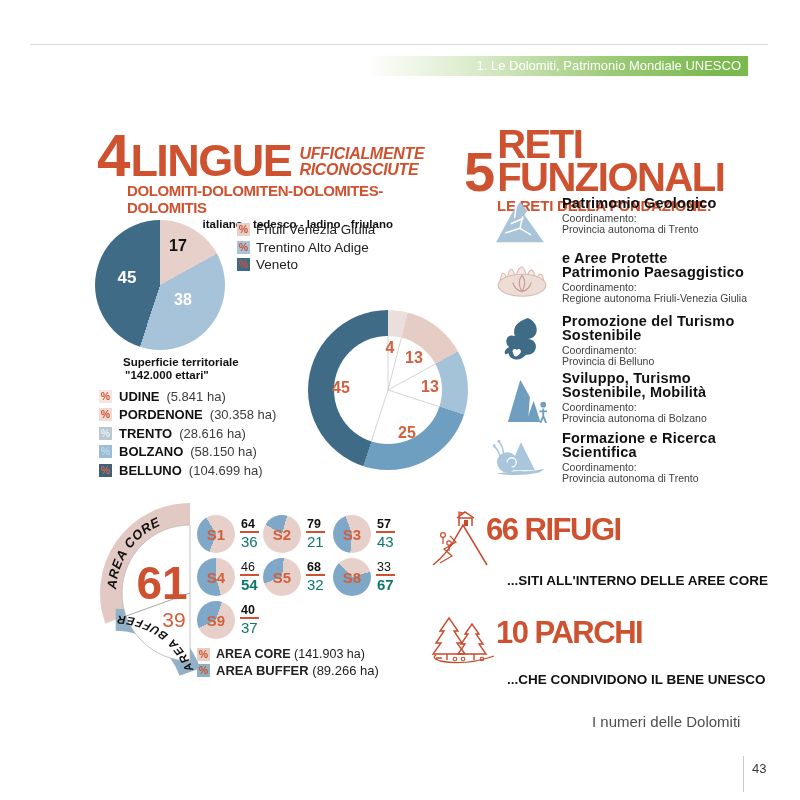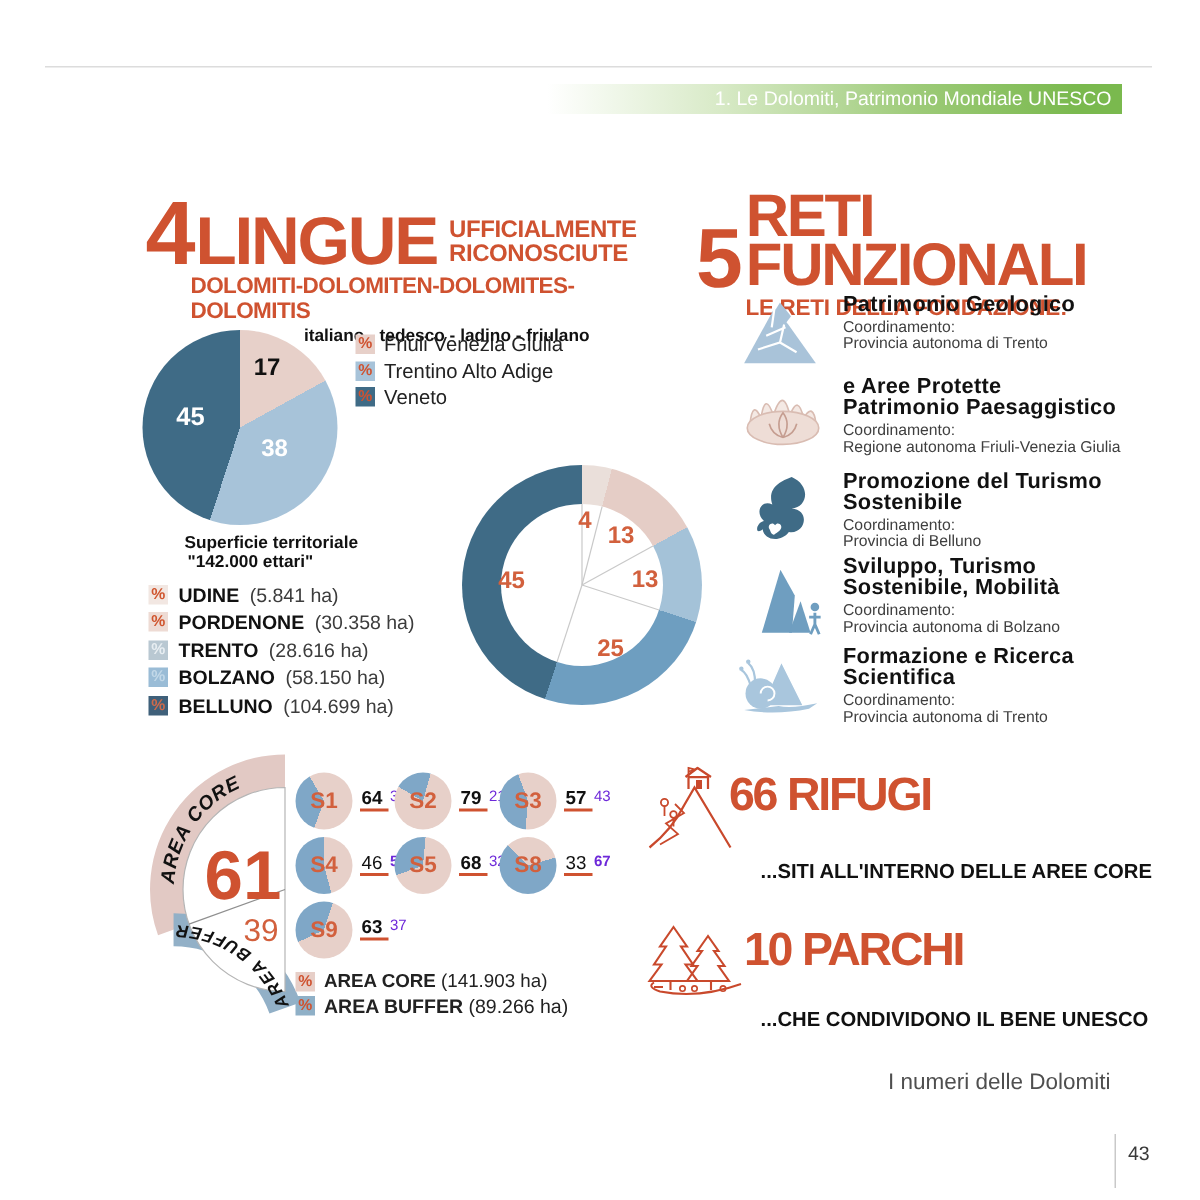--- a/index.html
+++ b/index.html
@@ -11,21 +11,21 @@
   .top-rule{position:absolute;left:30px;top:44px;width:738px;height:1px;background:#dcdcdc;}
   .green-bar{position:absolute;left:365px;top:56px;width:383px;height:20px;
              background:linear-gradient(90deg,#ffffff 0%,#d8eac7 30%,#9cca77 65%,#7ab94e 92%);
              color:#ffffff;font-size:13px;line-height:20px;text-align:right;padding-right:7px;
              box-sizing:border-box;}
 
   
   .orange{color:#cf5230;}
   .bignum{font-size:60px;font-weight:bold;line-height:.82;letter-spacing:-2px;}
   .bigword{font-size:45px;font-weight:bold;line-height:.82;letter-spacing:-1.5px;}
-  .qual{font-size:16px;font-weight:bold;line-height:16px;letter-spacing:-0.3px;}
+  .qual{font-size:16px;font-weight:bold;line-height:16px;letter-spacing:-0.3px;font-style:italic;}
 
   .names-line{font-size:15px;font-weight:bold;letter-spacing:-0.4px;}
   .langs-line{font-size:11.5px;font-weight:bold;color:#111;}
 
   
   .pie{border-radius:50%;}
   .pie-label{position:absolute;transform:translate(-50%,-50%);font-weight:bold;font-size:16px;}
   .donut-hole{position:absolute;left:26px;top:26px;width:108px;height:108px;border-radius:50%;background:#fff;}
   .donut-label{position:absolute;transform:translate(-50%,-50%);font-weight:600;font-size:16px;color:#d2603d;}
 
@@ -45,23 +45,23 @@
   .reti-item-title{font-size:14.5px;font-weight:bold;color:#111;line-height:14px;letter-spacing:0.2px;}
   .coord{font-size:10.5px;color:#3f3f3f;line-height:11px;}
 
   
   .sites-grid{position:absolute;left:197px;top:512px;display:grid;
               grid-template-columns:66px 70px 68px;grid-auto-rows:43px;}
   .site{display:flex;align-items:center;}
   .site-circle{width:38px;height:38px;border-radius:50%;position:relative;flex:0 0 38px;}
   .site-id{position:absolute;left:50%;top:50%;transform:translate(-50%,-50%);
            color:#d2603d;font-weight:bold;font-size:15px;}
-  .frac{margin-left:5px;display:flex;flex-direction:row;line-height:1;}
+  .frac{margin-left:5px;display:flex;flex-direction:column;line-height:1;}
   .ftop{font-size:12.5px;color:#111;border-bottom:2px solid #cf5230;padding:0 1px 1px 1px;min-width:17px;}
-  .fbot{font-size:10px;color:#6d28d9;padding:1px 1px 0 1px;}
+  .fbot{font-size:15px;color:#0f766e;padding:1px 1px 0 1px;}
   .bold{font-weight:bold;}
 
   
   .counter{font-size:31px;font-weight:bold;letter-spacing:-1.5px;color:#cf5230;line-height:1;white-space:nowrap;}
   .tagline{font-size:13.5px;font-weight:bold;color:#111;white-space:nowrap;}
 
   .arc-label{font-size:13px;font-weight:bold;font-style:italic;letter-spacing:1.2px;fill:#111;}
   .footer-caption{font-size:15px;color:#4f4f4f;}
   .page-num{font-size:13px;color:#3a3a3a;}
   .vline{position:absolute;width:1px;background:#c9c9c9;}
@@ -321,21 +321,21 @@
       <div class="frac">
           <span class="ftop">33</span>
           <span class="fbot bold">67</span>
         </div>
     </div>
     <div class="site">
       <div class="site-circle" style="background: conic-gradient(from 245deg, rgb(127, 167, 199) 0deg, rgb(127, 167, 199) 37%, rgb(231, 208, 201) 37%, rgb(231, 208, 201) 100%);">
           <span class="site-id">S9</span>
         </div>
       <div class="frac">
-          <span class="ftop bold">63</span>
+          <span class="ftop bold">40</span>
           <span class="fbot">37</span>
         </div>
     </div>
   </div>
 
   <div class="abs" style="left:197px;top:646px;">
     <div class="legend-row" style="height:16.5px;">
       <span class="swatch" style="background-color: rgb(231, 207, 200);">
           <i style="color: rgb(207, 82, 48);">%</i>
         </span>

